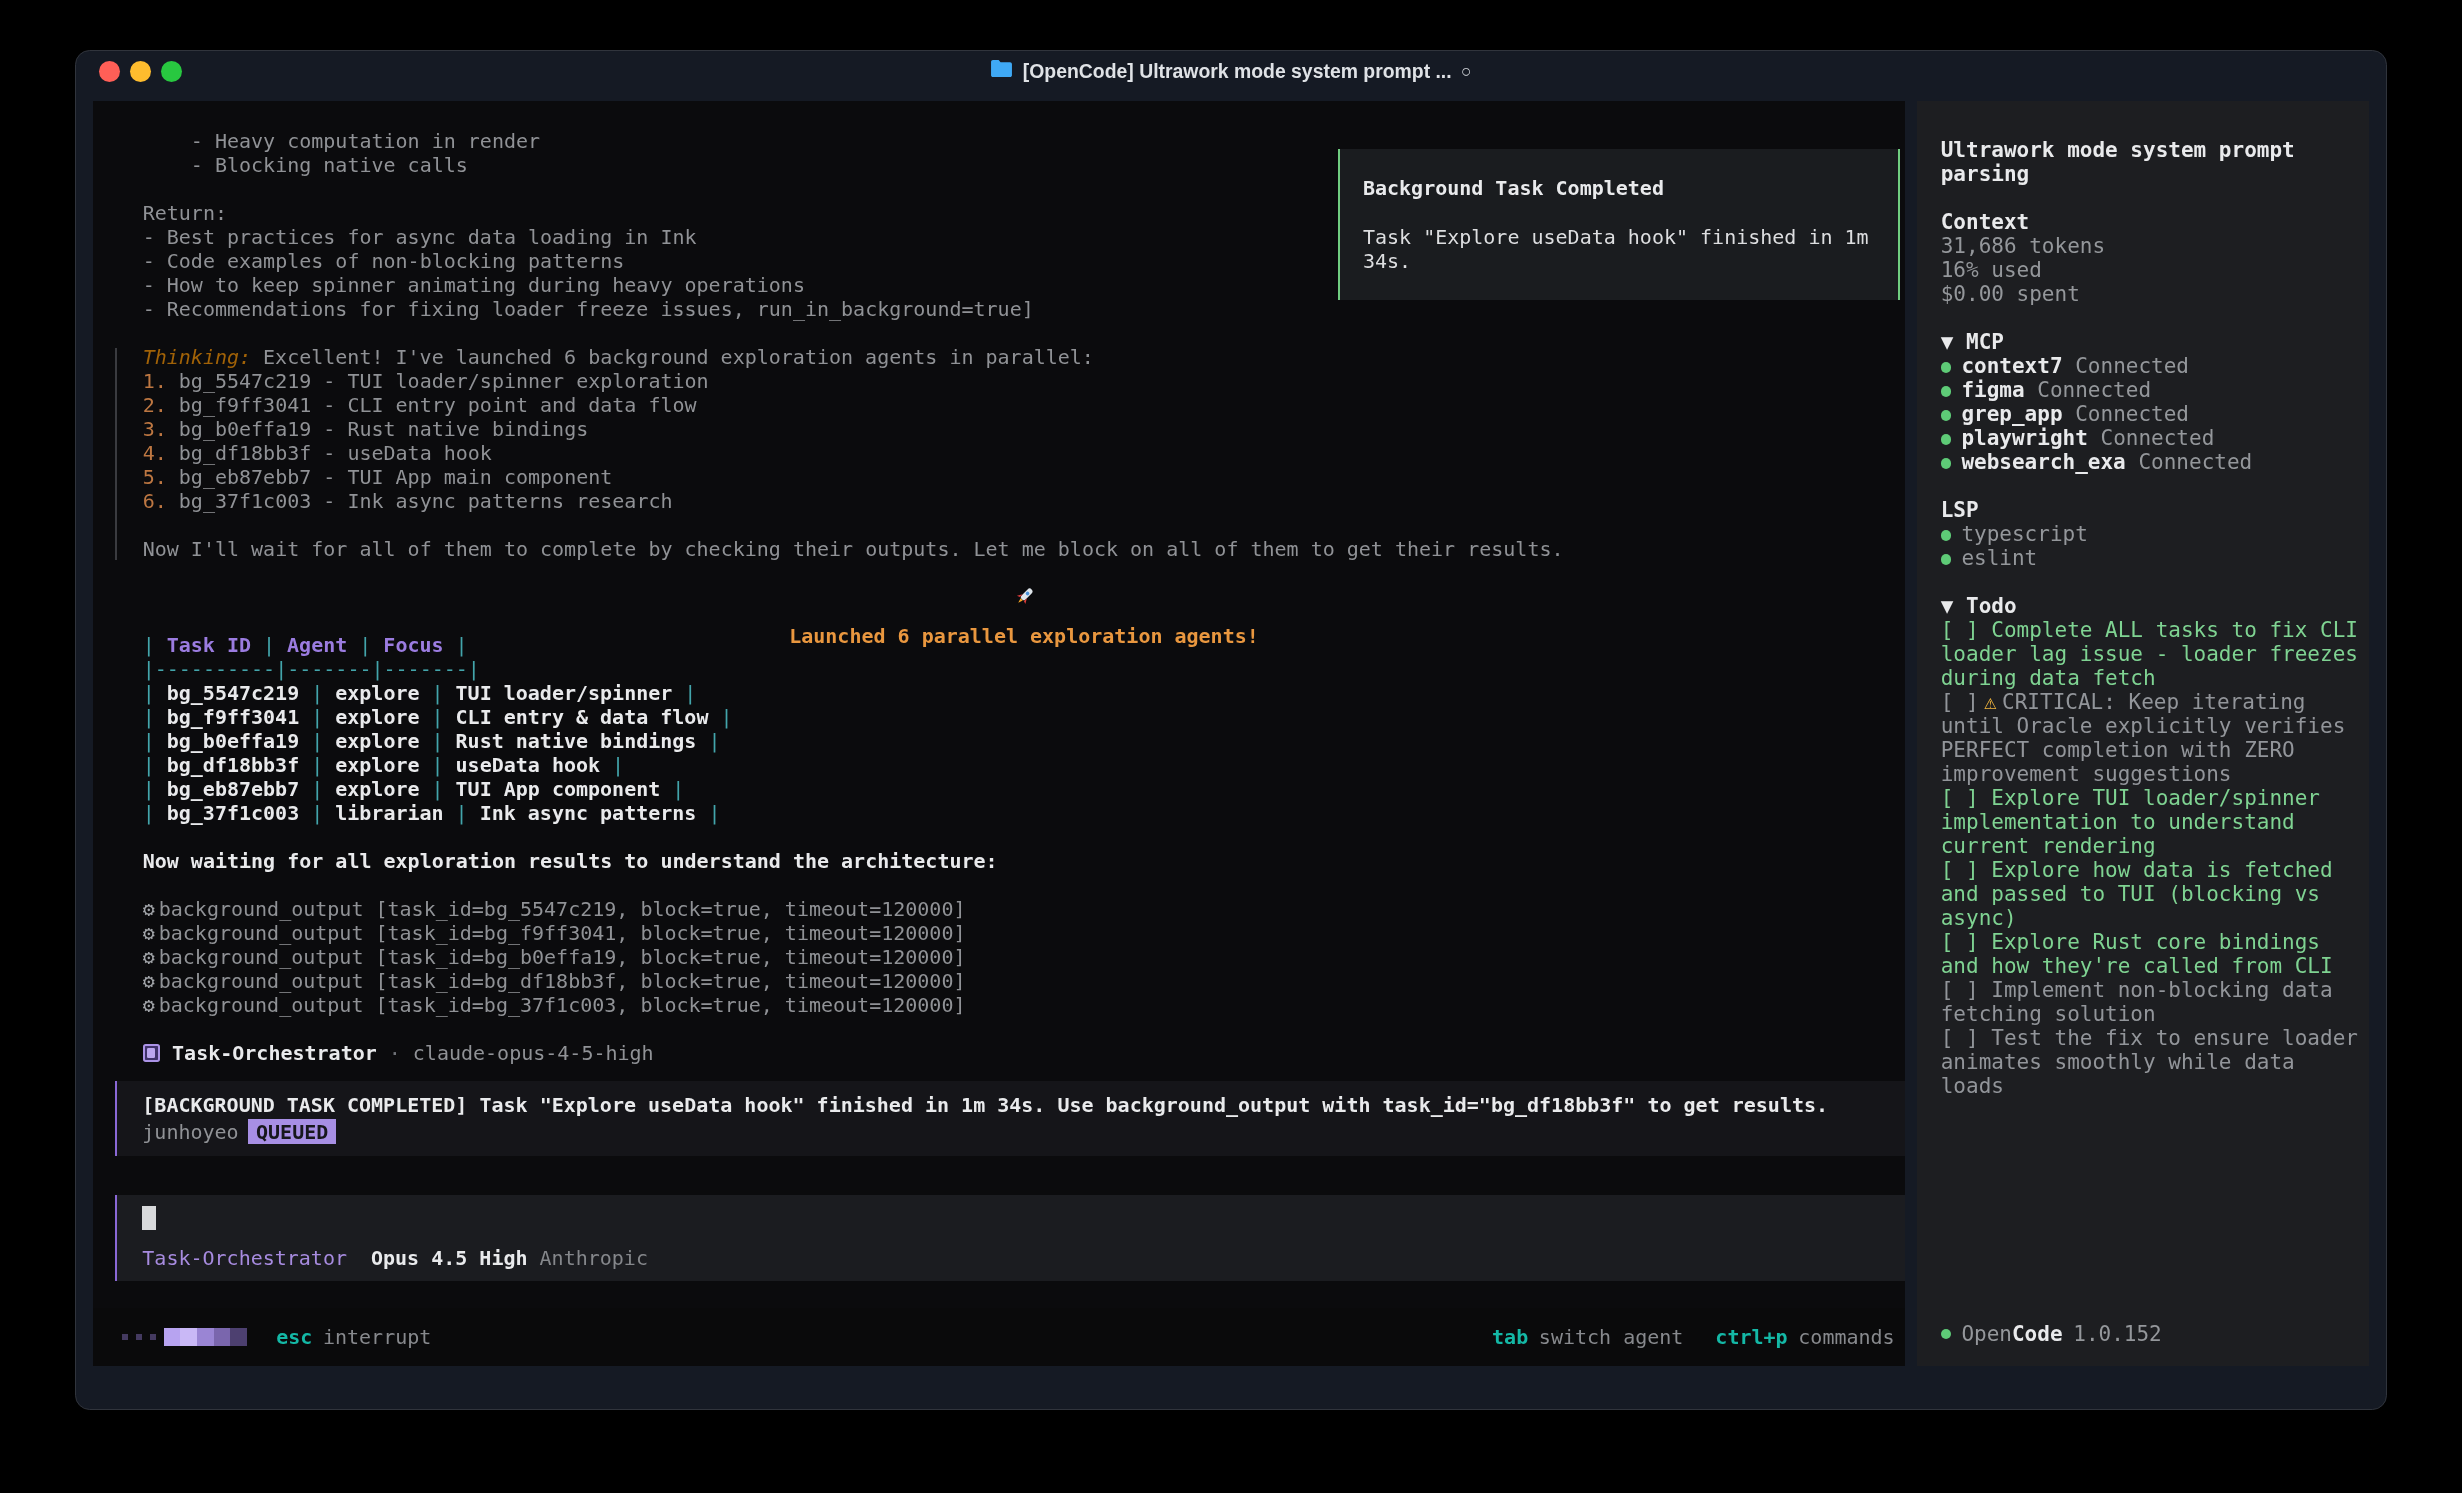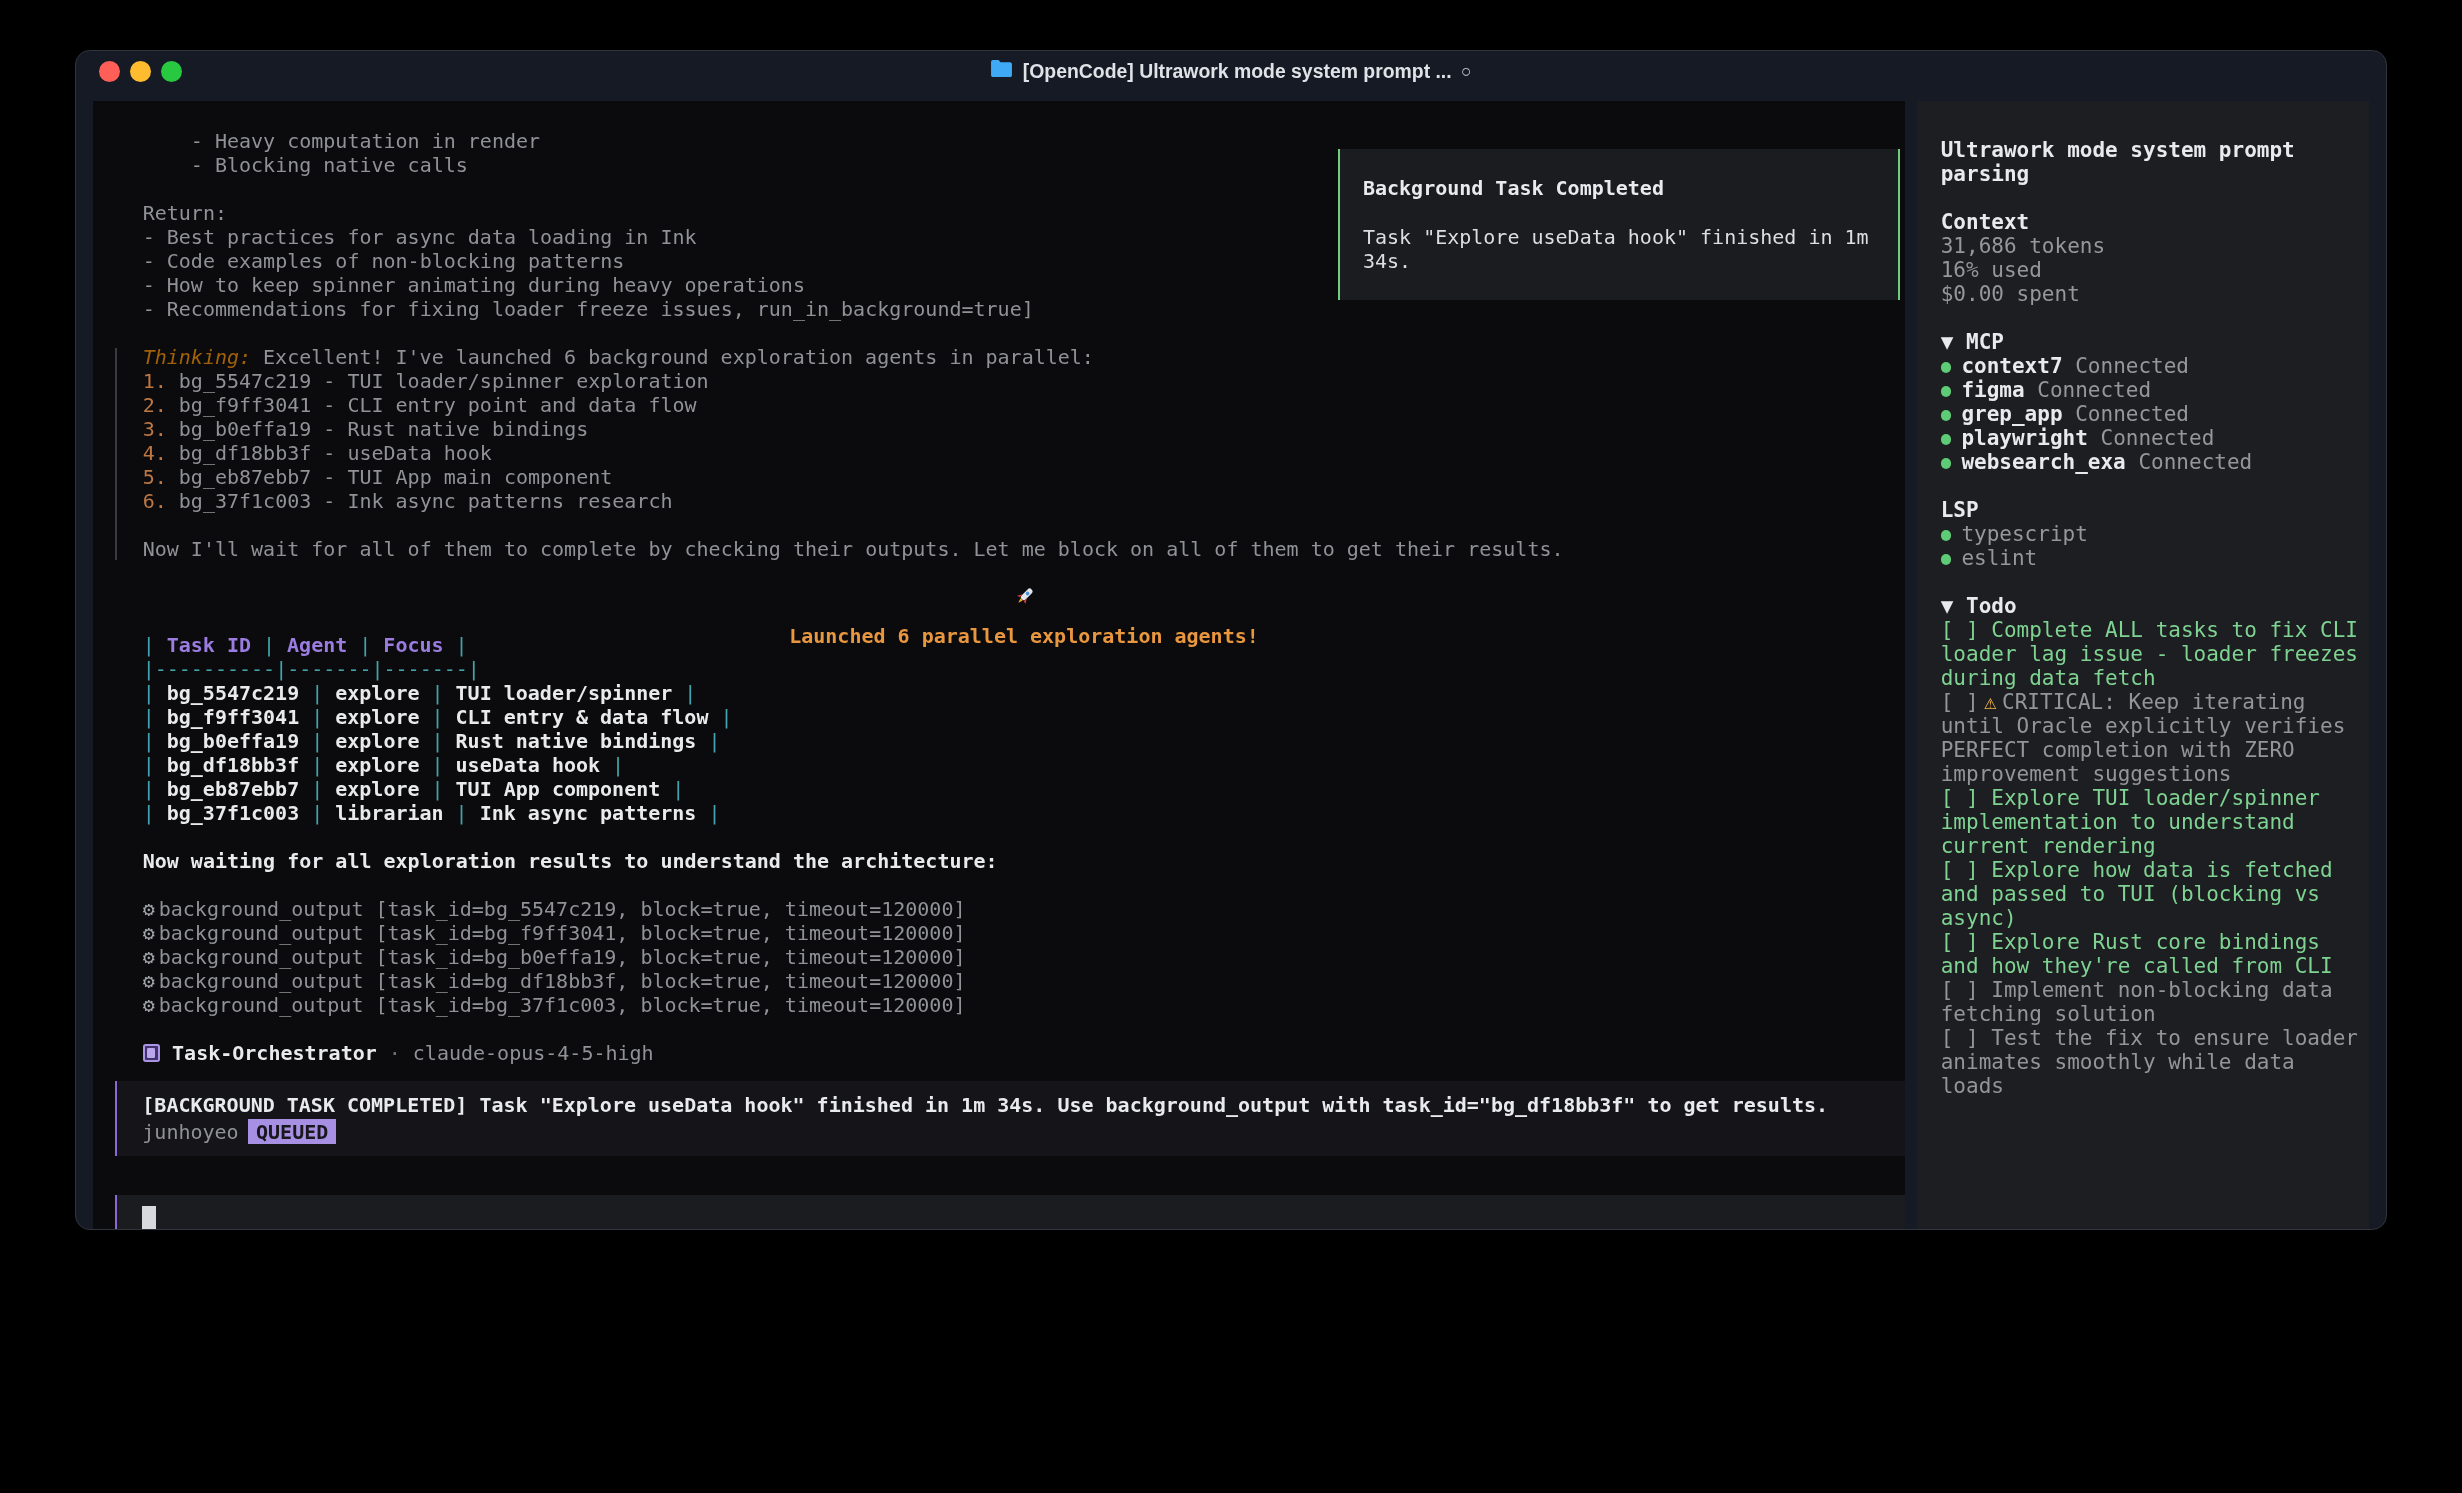--- a/index.html
+++ b/index.html
@@ -1,19 +1,19 @@
 <!DOCTYPE html>
 <html style="font-size:10.7px"><head>
 <meta charset="utf-8">
 <style>
   * { box-sizing: border-box; margin: 0; padding: 0; }
   html,body { background:#000; width:2462px; height:1493px; position:relative;
               font-family:"DejaVu Sans Mono", monospace; }
 
-  .window { position:absolute; left:75px; top:50px; width:2312px; height:1180px;
+  .window { position:absolute; left:75px; top:50px; width:2312px; height:1360px;
             background:#151a24; border:0.7px solid #30343c; border-radius:14.7px; overflow:hidden; }
 
   
   .titlebar { height:40px; position:relative; display:flex; align-items:center; justify-content:center; }
   .lights { position:absolute; left:23px; top:0; height:40px; display:flex; align-items:center; gap:10px; }
   .light { width:21px; height:21px; border-radius:50%; }
   .light.red{ background:#ff5f57; } .light.yellow{ background:#febc2e; } .light.green{ background:#28c840; }
   .titletext { display:flex; align-items:center; gap:9.4px;
                font-family:"Liberation Sans", sans-serif; font-weight:bold; font-size:19.4px; color:#dfe2e6; }
   .statuscircle { font-size:17.4px; color:#cfd3d8; font-weight:normal; }
@@ -69,21 +69,21 @@
   .toast .title { color:#e9eaec; font-weight:bold; }
   .toast .body { color:#dddee0; margin-top:25.4px; }
 
   
   .footer { height:58px; background:#0a0a0b; display:flex; align-items:center; padding:0 6.7px 0 29px;
             font-size:20px; color:#87898d; }
   .spinner { display:flex; align-items:center; gap:8px; margin-right:29px; }
   .sp-dot { width:6px; height:6px; background:#443a60; }
   .sp-bar { display:flex; }
   .sp-block { width:16.7px; height:18px; }
-  .key { color:#a16207; font-weight:bold; }
+  .key { color:#14b8a6; font-weight:bold; }
   .hint { color:#87898d; margin-left:10.7px; }
   .footer-right { margin-left:auto; display:flex; align-items:center; padding-right:4px; }
   .fr-gap { width:32px; }
 
   
   .sidebar { width:452px; background:#1d1e21; position:relative;
              font-size:21px; line-height:24px; color:#94979b; padding:37px 0 0 23.4px; }
   .sidebar .row { width:425px; }
   .sb-title { color:#e9eaec; font-weight:bold; }
   .g-dot { display:inline-block; width:10.7px; height:10.7px; border-radius:50%; background:#5ecb77;

